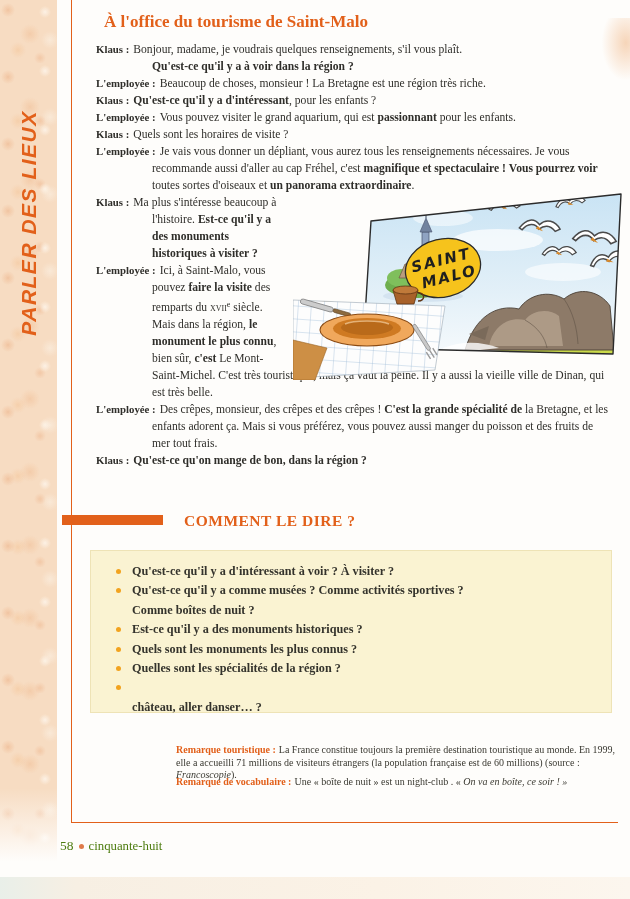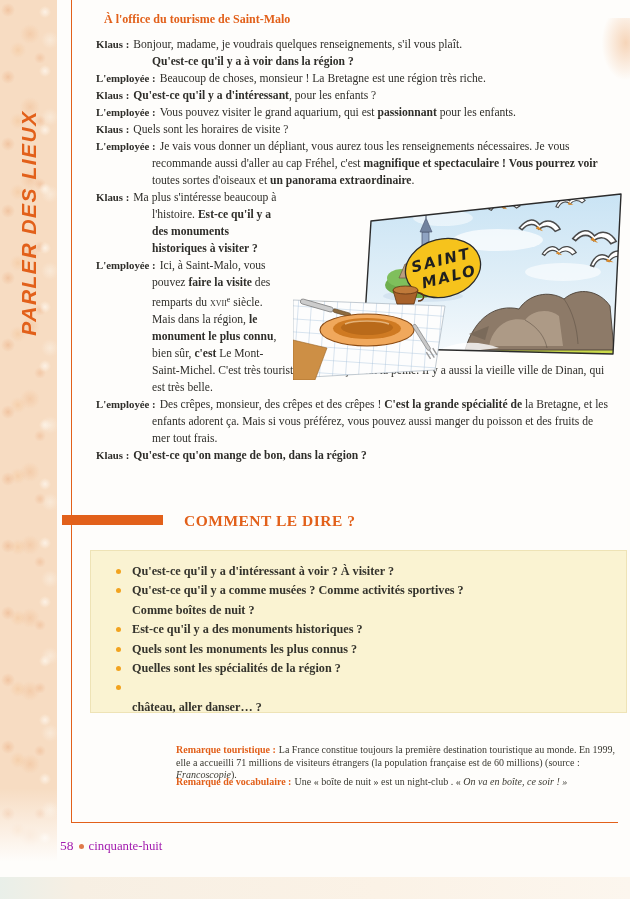--- a/index.html
+++ b/index.html
@@ -39,21 +39,21 @@
     position:absolute; right:0; top:18px; width:28px; height:62px;
     background:radial-gradient(ellipse at 85% 40%, rgba(240,180,130,.55), transparent 72%);
   }
   .bottom-band{
     position:absolute; left:0; bottom:0; width:630px; height:22px;
     background:linear-gradient(90deg,#e9efe9 0%, #f7efe3 12%, #fbf2e6 60%, #fcf6ee 100%);
   }
   
   .content{position:absolute; left:96px; top:12px; width:516px;}
   .page-title{
-    margin:0 0 9px 8px; font-size:12px; font-weight:bold;
+    margin:0 0 9px 8px; font-size:17px; font-weight:bold;
     color:var(--accent,#e2601a);
   }
   .dialogue p{
     margin:0; padding-left:56px; text-indent:-56px;
     font-size:11.6px; line-height:17px;
   }
   .speaker{font-weight:bold; font-size:10.8px; margin-right:4px;}
   .b{font-weight:bold;}
   .i{font-style:italic;}
   .sc{font-variant:small-caps;}
@@ -65,37 +65,37 @@
   .cld-bar{position:absolute; left:62px; top:515px; width:101px; height:10px; background:var(--accent,#e2601a);}
   .cld-heading{
     position:absolute; left:178px; top:506px; margin:6px;
     font-size:15.5px; font-weight:bold; letter-spacing:.5px;
     color:var(--accent,#e2601a);
   }
   
   .qbox{
     position:absolute; left:90px; top:550px; width:494px; height:140px;
     background:var(--box_bg,#faf3d2); border:1px solid #eee3b6;
-    padding:11px 27px 10px 14px;
+    padding:11px 12px 10px 14px;
   }
   .q{
     position:relative; padding-left:27px;
     font-size:12.2px; font-weight:bold; line-height:19.4px; color:#34332c;
   }
   .q .dot{
     position:absolute; left:11px; top:7px; width:5px; height:5px;
     border-radius:50%; background:var(--bullet,#f2a31f);
   }
   
   .remark{position:absolute; left:176px; width:445px; font-size:10px; line-height:12.6px; color:#3a3931;margin-top:8px;}
   .remark-1{top:736px;}
   .remark-2{top:768px;}
   .remark-label{font-weight:bold; color:var(--accent,#e2601a); margin-right:3px;}
   
-  .footer{position:absolute; left:60px; top:838px; font-size:12.8px; color:#a21caf;}
+  .footer{position:absolute; left:60px; top:838px; font-size:12.8px; color:#4d7c0f;}
   .footer .num{font-size:13.5px;}
   .footer .fdot{
     display:inline-block; width:5px; height:5px; border-radius:50%;
     background:var(--footer_dot,#df7a4a); margin:0 5px 1px 5px;
   }
 </style>
 </head>
 <body>
 
 <div class="page">

